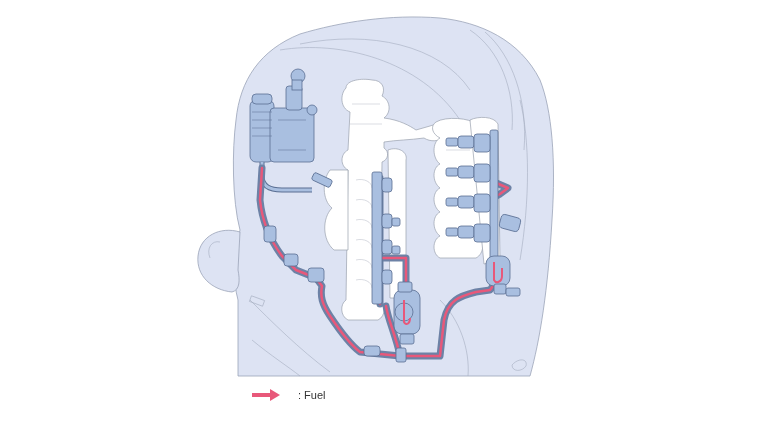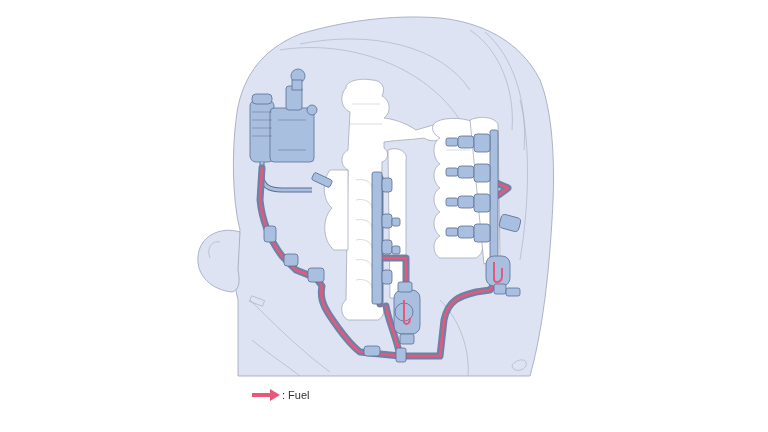--- a/index.html
+++ b/index.html
@@ -1,18 +1,18 @@
 <!DOCTYPE html>
 <html><head>
   <meta charset="utf-8">
   <style>
     html, body { margin: 0; padding: 0; background: #ffffff; }
     body { width: 768px; height: 432px; position: relative; overflow: hidden; font-family: "Liberation Sans", sans-serif; }
     .diagram { position: absolute; left: 0; top: 0; width: 768px; height: 432px; }
-    .legend { position: absolute; left: 252px; top: 388px; display: flex; align-items: center; gap: 0; }
+    .legend { position: absolute; left: 252px; top: 388px; display: flex; align-items: center; gap: 16px; }
     .legend-arrow { width: 30px; height: 14px; }
     .legend-label { font-size: 11px; color: #333333; line-height: 14px; }
   </style>
 </head>
 <body>
 
 <svg class="diagram" viewBox="0 0 768 432" xmlns="http://www.w3.org/2000/svg">
 
   <g fill="#dde3f3" stroke="#9aa3b8" stroke-width="0.8">
     <path d="M238,376 L238,300 C232,280 236,250 240,230 C232,200 232,150 236,120 C240,80 260,50 300,34 C340,22 390,14 440,18 C480,22 520,40 540,80 C552,110 556,160 552,220 C548,290 540,340 530,376 Z"></path>

